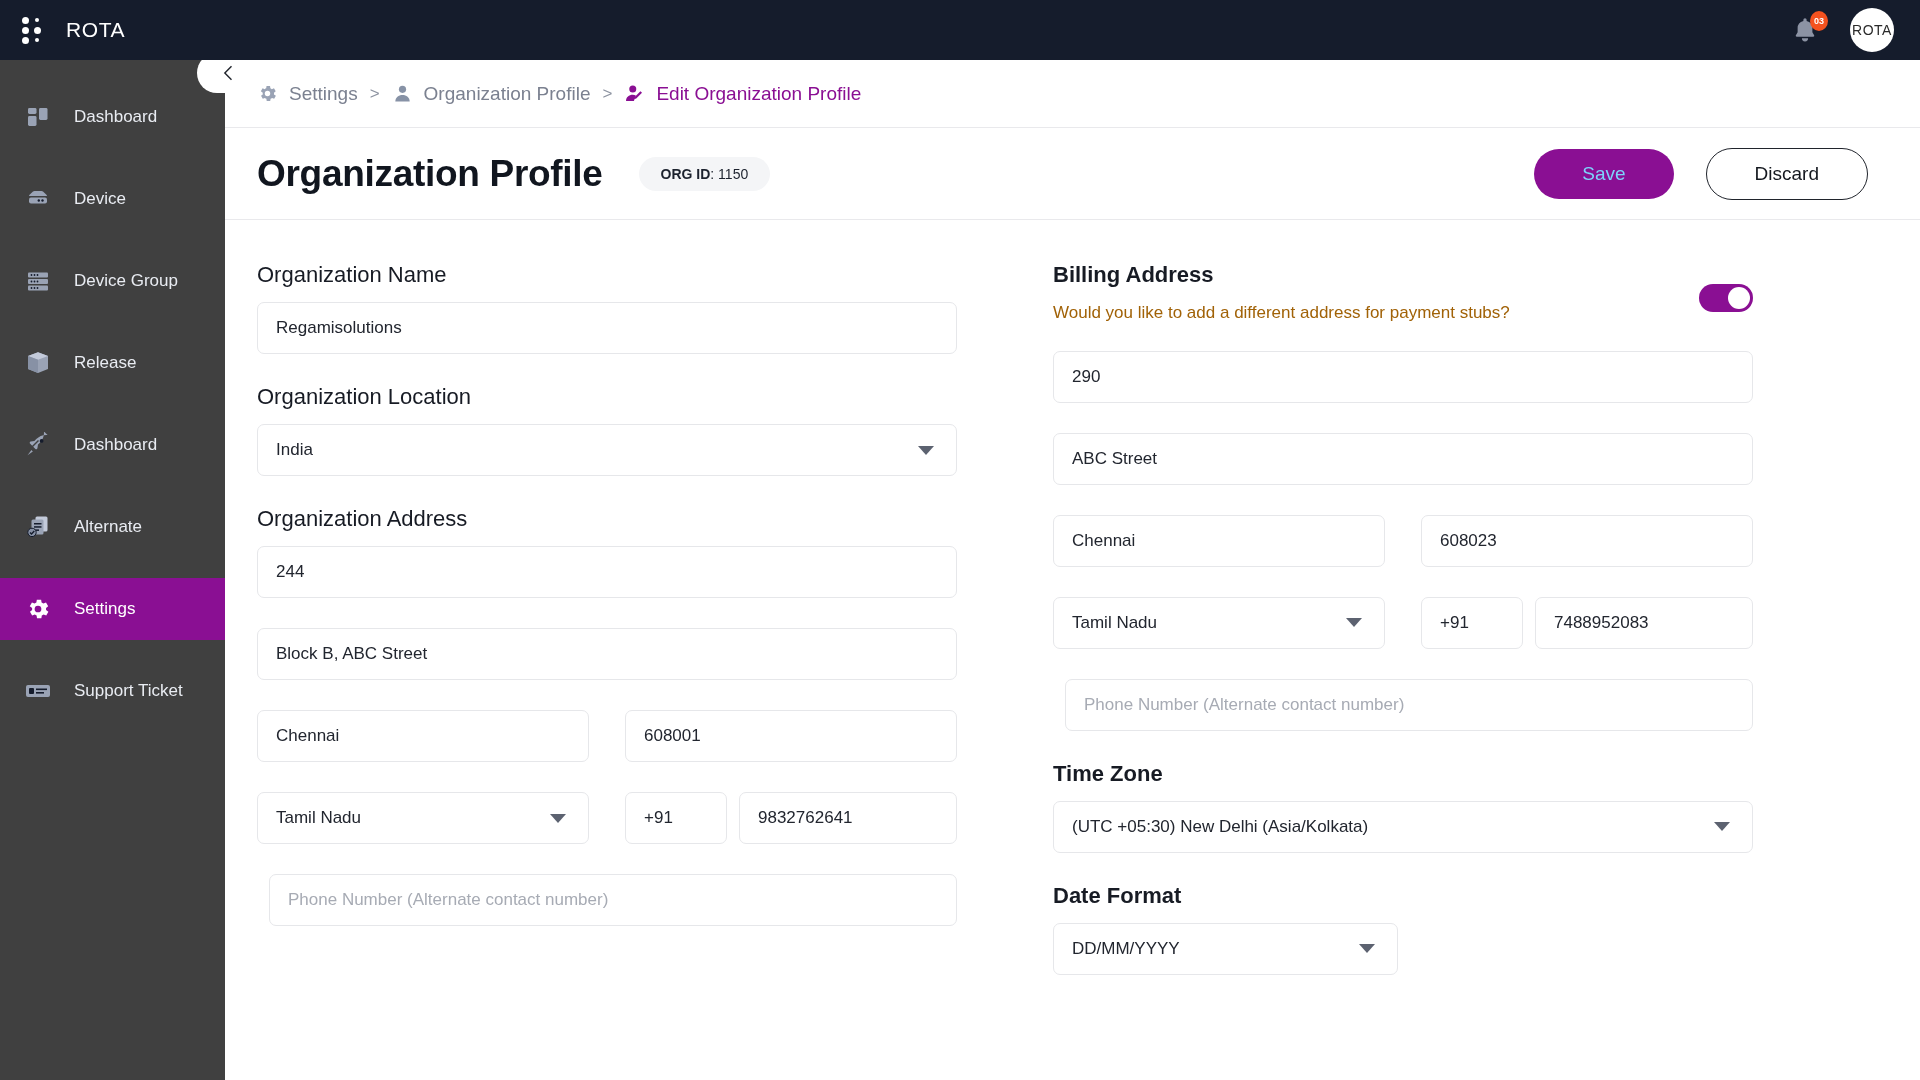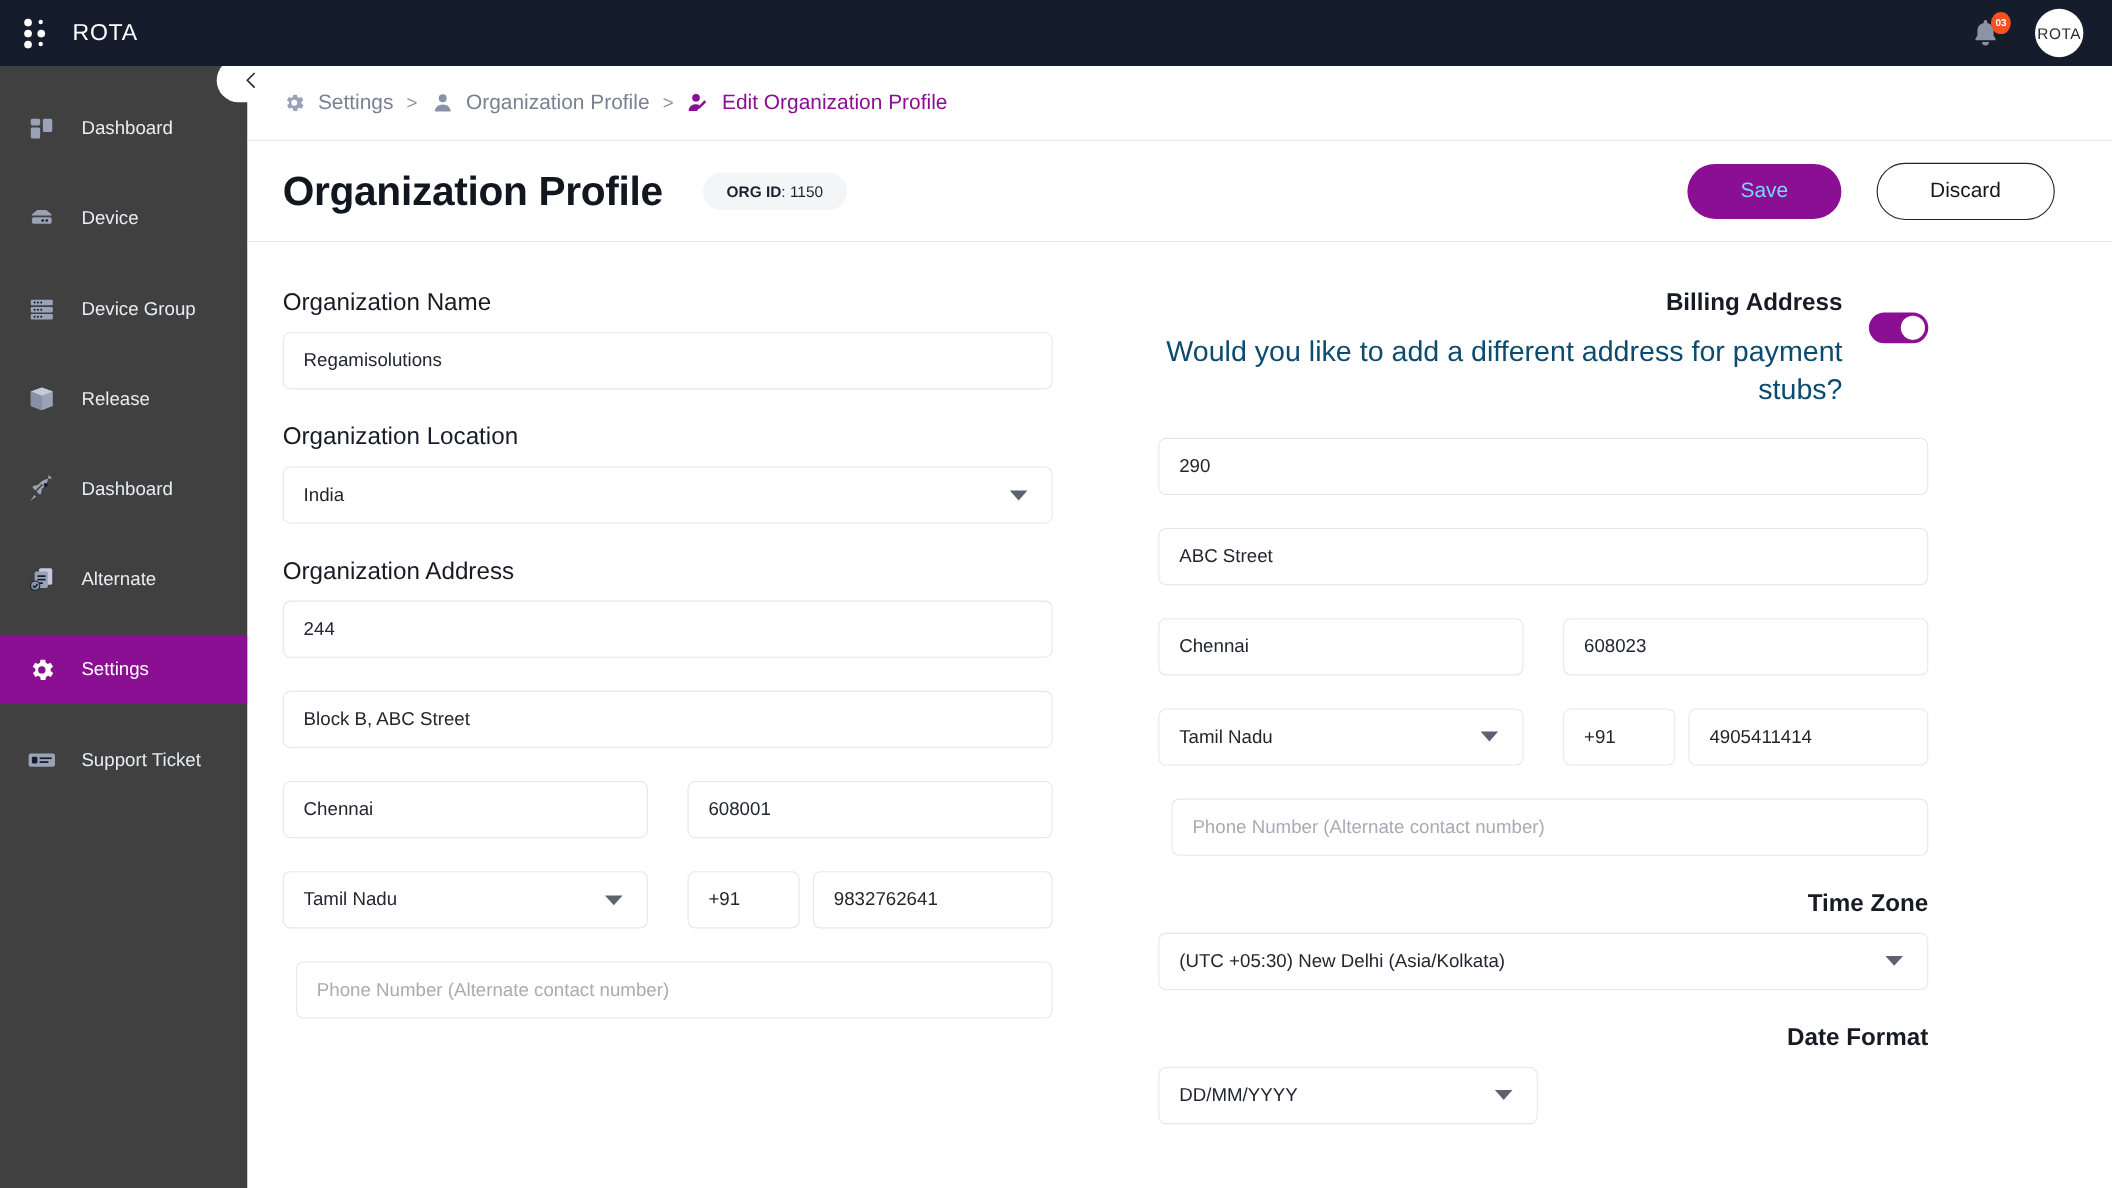--- a/index.html
+++ b/index.html
@@ -127,21 +127,21 @@
   }
   .btn-save { background: #8a0f93; color: #7dd3fc; }
   .btn-discard { background: #ffffff; color: #14181f; border: 1.5px solid #20242c; }
 
   
   .form-area {
     flex: 1; min-height: 0; overflow: hidden;
     display: flex; padding: 42px 52px 0 32px; gap: 96px;
   }
   .col { width: 700px; }
-  .col-right { width: 700px; text-align: right; }
+  .col-right { width: 700px; }
 
   .section-label {
     font-size: 22px; color: #171b24; margin-bottom: 14px; font-weight: normal;
   }
   .section-label.bold { font-weight: bold; }
   .field {
     border: 1px solid #e6e7ea; border-radius: 7px;
     height: 52px; display: flex; align-items: center;
     padding: 0 18px; font-size: 17px; color: #22262f;
     background: #fff; cursor: text;
@@ -158,21 +158,21 @@
   .row2 { display: flex; gap: 36px; margin-bottom: 30px; }
   .row2 > * { flex: 1; }
   .phone-row { display: flex; gap: 36px; margin-bottom: 30px; }
   .phone-state { flex: 1; }
   .phone-grp { flex: 1; display: flex; gap: 12px; }
   .phone-cc { width: 102px; }
   .phone-num { flex: 1; }
 
   .billing-head { display: flex; align-items: flex-start; }
   .billing-head-text { flex: 1; padding-right: 24px; }
-  .billing-q { font-size: 26px; color: #0c4a6e; line-height: 1.34; }
+  .billing-q { font-size: 17px; color: #a16207; line-height: 1.34; }
   .toggle {
     width: 54px; height: 28px; border-radius: 16px;
     background: #8a0f93; position: relative;
     cursor: pointer; flex-shrink: 0; margin-top: 22px;
   }
   .toggle .knob {
     position: absolute; right: 3px; top: 3px;
     width: 22px; height: 22px; border-radius: 50%; background: #fff;
   }
   .billing-fields { margin-top: 26px; }
@@ -417,21 +417,21 @@
 
           <div class="phone-row">
             <div class="phone-state">
               <div class="field select">
                 <span>Tamil Nadu</span>
                 <span class="caret"></span>
               </div>
             </div>
             <div class="phone-grp">
               <div class="field phone-cc">+91</div>
-              <div class="field phone-num">4905411414</div>
+              <div class="field phone-num">7488952083</div>
             </div>
           </div>
 
           <div class="field placeholder gap-md">Phone Number (Alternate contact number)</div>
 
           <div class="section-label bold">Time Zone</div>
           <div class="field select gap-md">
             <span>(UTC +05:30) New Delhi (Asia/Kolkata)</span>
             <span class="caret"></span>
           </div>

